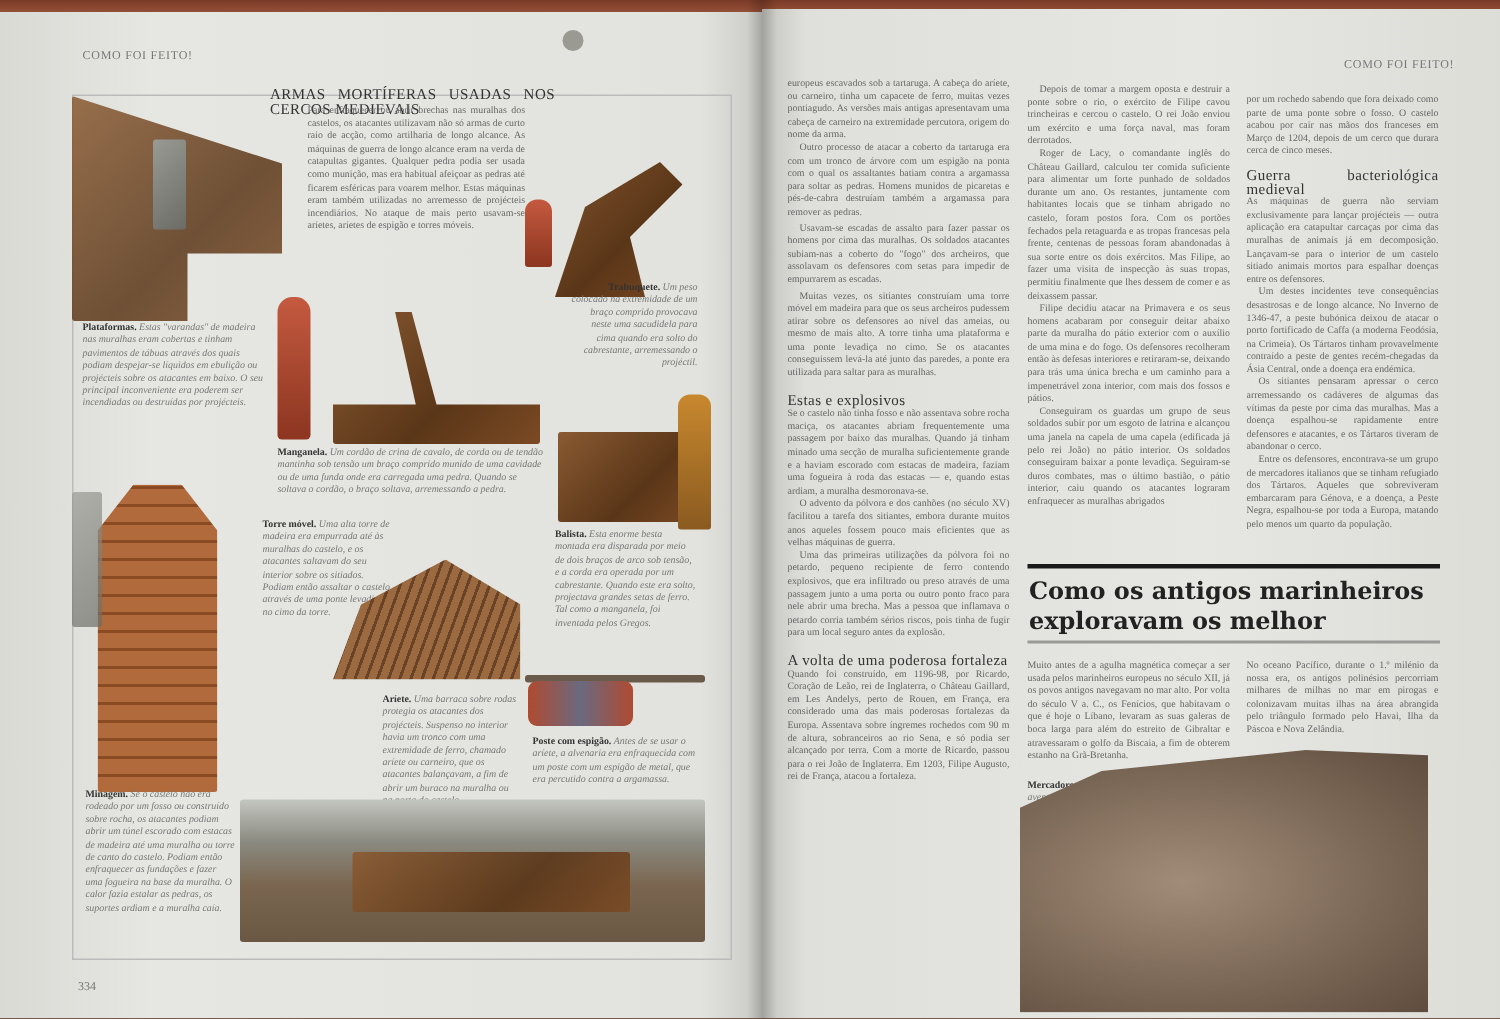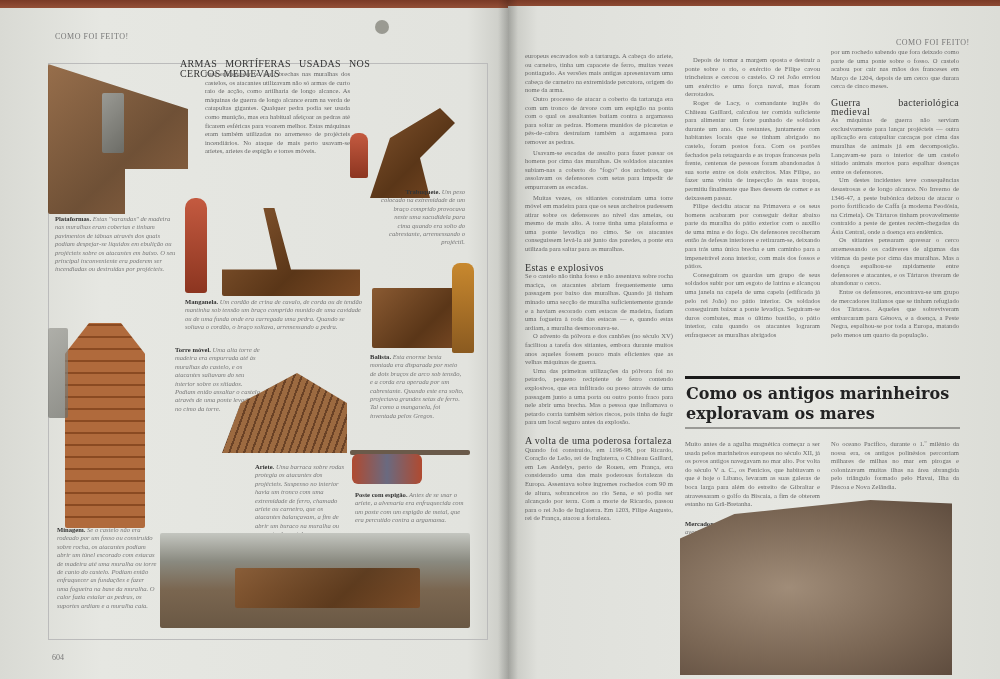--- a/index.html
+++ b/index.html
@@ -66,21 +66,21 @@
     <div class="cap" style="left:255px;top:455px;width:90px;"><b>Aríete.</b> <span>Uma barraca sobre rodas protegia os atacantes dos projécteis. Suspenso no interior havia um tronco com uma extremidade de ferro, chamado aríete ou carneiro, que os atacantes balançavam, a fim de abrir um buraco na muralha ou na porta do castelo.</span></div>
 
     <div class="pic" style="left:350px;top:442px;width:120px;height:5px;background:#6a5a4a;"></div>
     <div class="pic" style="left:352px;top:446px;width:70px;height:30px;background:linear-gradient(90deg,#b04a30,#6a6a80,#b04a30);border-radius:6px;"></div>
     <div class="cap" style="left:355px;top:483px;width:115px;"><b>Poste com espigão.</b> <span>Antes de se usar o aríete, a alvenaria era enfraquecida com um poste com um espigão de metal, que era percutido contra a argamassa.</span></div>
 
     <div class="pic" style="left:160px;top:525px;width:310px;height:95px;background:linear-gradient(180deg,#c4c6c0 0%,#8a8a80 30%,#7a6650 60%,#6a5844 100%);"></div>
     <div class="pic wood" style="left:235px;top:560px;width:185px;height:40px;opacity:.9;"></div>
     <div class="cap" style="left:57px;top:518px;width:100px;"><b>Minagem.</b> <span>Se o castelo não era rodeado por um fosso ou construído sobre rocha, os atacantes podiam abrir um túnel escorado com estacas de madeira até uma muralha ou torre de canto do castelo. Podiam então enfraquecer as fundações e fazer uma fogueira na base da muralha. O calor fazia estalar as pedras, os suportes ardiam e a muralha caía.</span></div>
 
-    <div class="pagenum" style="left:52px;top:645px;">604</div>
+    <div class="pagenum" style="left:52px;top:645px;">334</div>
   </div>
 
   <div class="page right">
     <div class="running-head" style="left:388px;top:32px;">COMO FOI FEITO!</div>
 
     <div class="txt" style="left:17px;top:46px;width:148px;">
       <p>europeus escavados sob a tartaruga. A cabeça do aríete, ou carneiro, tinha um capacete de ferro, muitas vezes pontiagudo. As versões mais antigas apresentavam uma cabeça de carneiro na extremidade percutora, origem do nome da arma.</p>
       <p style="text-indent:8px;">Outro processo de atacar a coberto da tartaruga era com um tronco de árvore com um espigão na ponta com o qual os assaltantes batiam contra a argamassa para soltar as pedras. Homens munidos de picaretas e pés-de-cabra destruíam também a argamassa para remover as pedras.</p>
       <p style="text-indent:8px;margin-top:2px;">Usavam-se escadas de assalto para fazer passar os homens por cima das muralhas. Os soldados atacantes subiam-nas a coberto do "fogo" dos archeiros, que assolavam os defensores com setas para impedir de empurrarem as escadas.</p>
       <p style="text-indent:8px;margin-top:2px;">Muitas vezes, os sitiantes construíam uma torre móvel em madeira para que os seus archeiros pudessem atirar sobre os defensores ao nível das ameias, ou mesmo de mais alto. A torre tinha uma plataforma e uma ponte levadiça no cimo. Se os atacantes conseguissem levá-la até junto das paredes, a ponte era utilizada para saltar para as muralhas.</p>
@@ -92,31 +92,31 @@
       <p>Quando foi construído, em 1196-98, por Ricardo, Coração de Leão, rei de Inglaterra, o Château Gaillard, em Les Andelys, perto de Rouen, em França, era considerado uma das mais poderosas fortalezas da Europa. Assentava sobre íngremes rochedos com 90 m de altura, sobranceiros ao rio Sena, e só podia ser alcançado por terra. Com a morte de Ricardo, passou para o rei João de Inglaterra. Em 1203, Filipe Augusto, rei de França, atacou a fortaleza.</p>
     </div>
 
     <div class="txt" style="left:177px;top:50px;width:135px;">
       <p style="text-indent:8px;">Depois de tomar a margem oposta e destruir a ponte sobre o rio, o exército de Filipe cavou trincheiras e cercou o castelo. O rei João enviou um exército e uma força naval, mas foram derrotados.</p>
       <p style="text-indent:8px;">Roger de Lacy, o comandante inglês do Château Gaillard, calculou ter comida suficiente para alimentar um forte punhado de soldados durante um ano. Os restantes, juntamente com habitantes locais que se tinham abrigado no castelo, foram postos fora. Com os portões fechados pela retaguarda e as tropas francesas pela frente, centenas de pessoas foram abandonadas à sua sorte entre os dois exércitos. Mas Filipe, ao fazer uma visita de inspecção às suas tropas, permitiu finalmente que lhes dessem de comer e as deixassem passar.</p>
       <p style="text-indent:8px;">Filipe decidiu atacar na Primavera e os seus homens acabaram por conseguir deitar abaixo parte da muralha do pátio exterior com o auxílio de uma mina e do fogo. Os defensores recolheram então às defesas interiores e retiraram-se, deixando para trás uma única brecha e um caminho para a impenetrável zona interior, com mais dos fossos e pátios.</p>
       <p style="text-indent:8px;">Conseguiram os guardas um grupo de seus soldados subir por um esgoto de latrina e alcançou uma janela na capela de uma capela (edificada já pelo rei João) no pátio interior. Os soldados conseguiram baixar a ponte levadiça. Seguiram-se duros combates, mas o último bastião, o pátio interior, caiu quando os atacantes lograram enfraquecer as muralhas abrigados</p>
     </div>
 
-    <div class="txt" style="left:323px;top:42px;width:128px;">
+    <div class="txt" style="left:323px;top:57px;width:128px;">
       <p>por um rochedo sabendo que fora deixado como parte de uma ponte sobre o fosso. O castelo acabou por cair nas mãos dos franceses em Março de 1204, depois de um cerco que durara cerca de cinco meses.</p>
       <p style="margin-top:8px;" class="h-small">Guerra bacteriológica medieval</p>
       <p>As máquinas de guerra não serviam exclusivamente para lançar projécteis — outra aplicação era catapultar carcaças por cima das muralhas de animais já em decomposição. Lançavam-se para o interior de um castelo sitiado animais mortos para espalhar doenças entre os defensores.</p>
       <p style="text-indent:8px;">Um destes incidentes teve consequências desastrosas e de longo alcance. No Inverno de 1346-47, a peste bubónica deixou de atacar o porto fortificado de Caffa (a moderna Feodósia, na Crimeia). Os Tártaros tinham provavelmente contraído a peste de gentes recém-chegadas da Ásia Central, onde a doença era endémica.</p>
       <p style="text-indent:8px;">Os sitiantes pensaram apressar o cerco arremessando os cadáveres de algumas das vítimas da peste por cima das muralhas. Mas a doença espalhou-se rapidamente entre defensores e atacantes, e os Tártaros tiveram de abandonar o cerco.</p>
       <p style="text-indent:8px;">Entre os defensores, encontrava-se um grupo de mercadores italianos que se tinham refugiado dos Tártaros. Aqueles que sobreviveram embarcaram para Génova, e a doença, a Peste Negra, espalhou-se por toda a Europa, matando pelo menos um quarto da população.</p>
     </div>
 
     <div class="rule" style="left:177px;top:370px;width:275px;height:3px;"></div>
-    <div class="big-h" style="left:178px;top:378px;width:275px;">Como os antigos marinheiros exploravam os mares</div>
+    <div class="big-h" style="left:178px;top:378px;width:275px;">Como os antigos marinheiros exploravam os melhor</div>
     <div class="rule" style="left:177px;top:421px;width:275px;height:2px;background:#9a9a96;"></div>
 
     <div class="txt" style="left:177px;top:434px;width:135px;">Muito antes de a agulha magnética começar a ser usada pelos marinheiros europeus no século XII, já os povos antigos navegavam no mar alto. Por volta do século V a. C., os Fenícios, que habitavam o que é hoje o Líbano, levaram as suas galeras de boca larga para além do estreito de Gibraltar e atravessaram o golfo da Biscaia, a fim de obterem estanho na Grã-Bretanha.</div>
     <div class="txt" style="left:323px;top:434px;width:128px;">No oceano Pacífico, durante o 1.º milénio da nossa era, os antigos polinésios percorriam milhares de milhas no mar em pirogas e colonizavam muitas ilhas na área abrangida pelo triângulo formado pelo Havai, Ilha da Páscoa e Nova Zelândia.</div>
 
     <div class="cap" style="left:177px;top:514px;width:150px;"><b>Mercadores primitivos.</b> <span>Os antigos fenícios ousaram aventurar-se para além do estreito de Gibraltar e já cinco séculos antes de Cristo iam buscar estanho à Grã-Bretanha. Este baixo-relevo de pedra representa um dos seus navios.</span></div>
   </div>
 
   <div class="relief"></div>
   <div class="gutter"></div>

